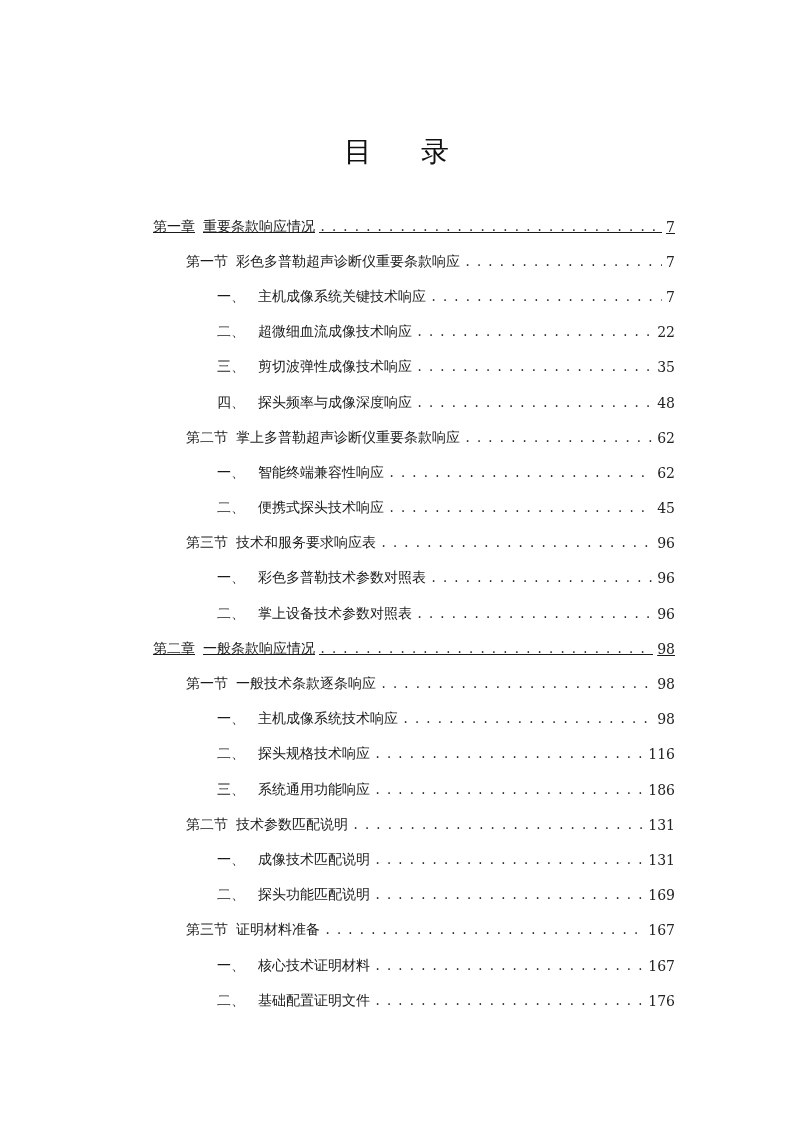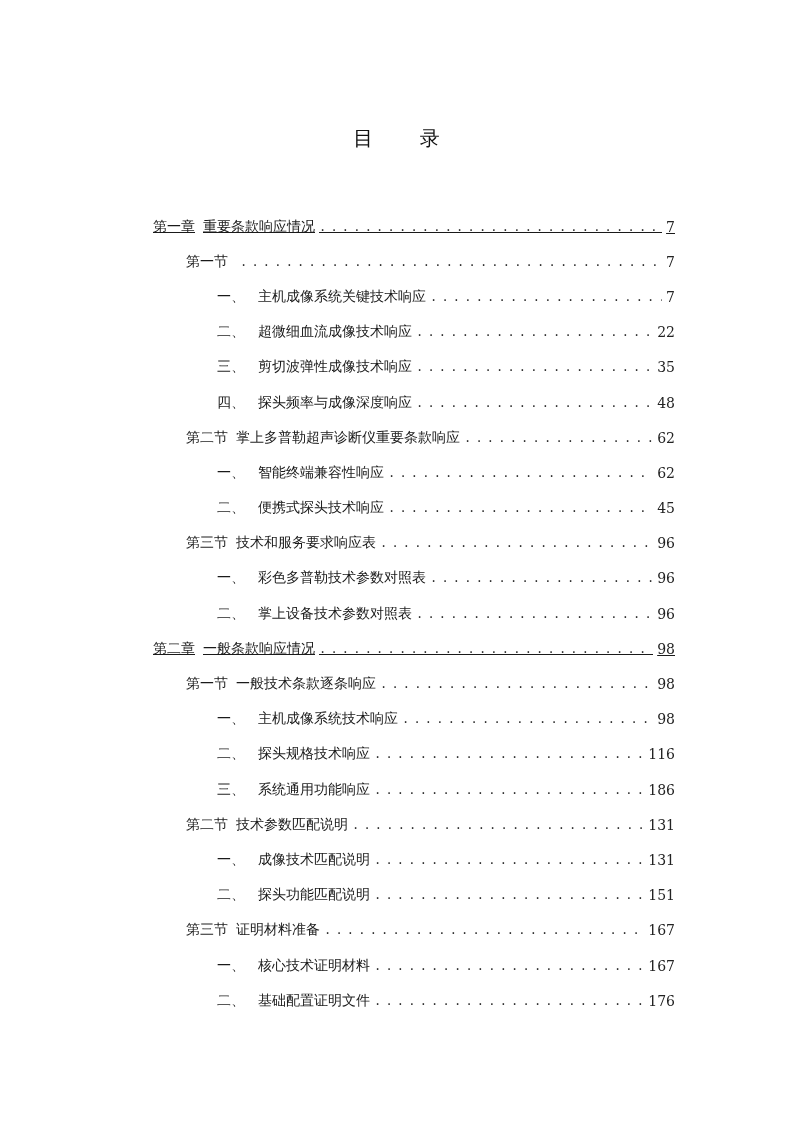--- a/index.html
+++ b/index.html
@@ -1,19 +1,19 @@
 <!DOCTYPE html>
 <html><head>
   <meta charset="utf-8">
   <style>
     html, body { margin: 0; padding: 0; background: #ffffff; }
     body { width: 793px; height: 1122px; position: relative; overflow: hidden;
       font-family: "DejaVu Serif", "Liberation Serif", serif; color: #1a1a1a; }
-    .title { position: absolute; top: 125px; left: 0; width: 793px; text-align: center;
-      font-size: 20px; letter-spacing: 20px; text-indent: 20px; color: #111; }
+    .title { position: absolute; top: 133px; left: 0; width: 793px; text-align: center;
+      font-size: 28px; letter-spacing: 20px; text-indent: 20px; color: #111; }
     .toc { position: absolute; left: 153px; top: 209px; width: 522px; }
     .row { position: relative; height: 35.2px; display: flex; align-items: center;
       font-size: 14px; white-space: nowrap; }
     .row .label { display: flex; flex: 0 0 auto; background: #fff; }
     .row .dots { flex: 1 1 auto; overflow: hidden; margin: 0 4px;
       font-family: "DejaVu Sans Mono", "Liberation Mono", monospace; font-size: 12px;
       letter-spacing: 4.2px; color: #333; line-height: 1; }
     .row .page { flex: 0 0 auto; font-family: "DejaVu Serif", "Liberation Serif", serif;
       font-size: 14px; color: #222; }
     .lvl-1 { padding-left: 0; text-decoration: underline; }
@@ -33,20 +33,21 @@
     <span class="label">
         <span class="num">第一章</span>
         <span>重要条款响应情况</span>
       </span>
     <span class="dots">................................................................................</span>
     <span class="page">7</span>
   </div>
   <div class="row lvl-2">
     <span class="label">
         <span class="num">第一节</span>
+        <span>彩色多普勒超声诊断仪重要条款响应</span>
       </span>
     <span class="dots">................................................................................</span>
     <span class="page">7</span>
   </div>
   <div class="row lvl-3">
     <span class="label">
         <span class="num">一、</span>
         <span>主机成像系统关键技术响应</span>
       </span>
     <span class="dots">................................................................................</span>
@@ -179,21 +180,21 @@
       </span>
     <span class="dots">................................................................................</span>
     <span class="page">131</span>
   </div>
   <div class="row lvl-3">
     <span class="label">
         <span class="num">二、</span>
         <span>探头功能匹配说明</span>
       </span>
     <span class="dots">................................................................................</span>
-    <span class="page">151</span>
+    <span class="page">169</span>
   </div>
   <div class="row lvl-2">
     <span class="label">
         <span class="num">第三节</span>
         <span>证明材料准备</span>
       </span>
     <span class="dots">................................................................................</span>
     <span class="page">167</span>
   </div>
   <div class="row lvl-3">

